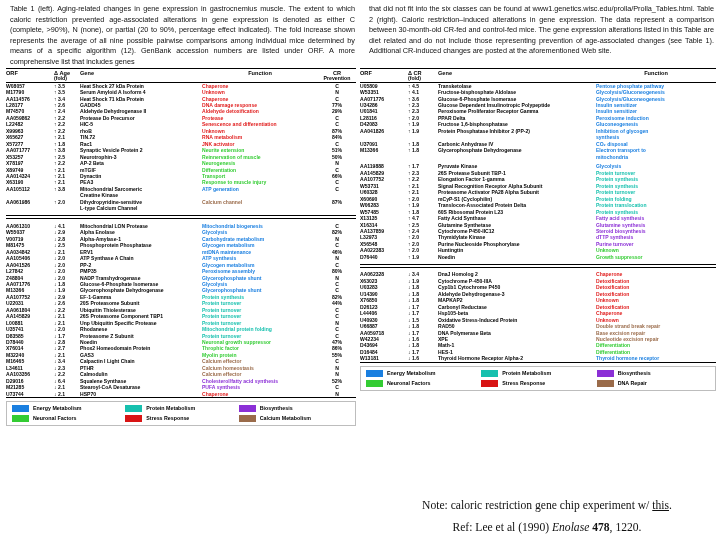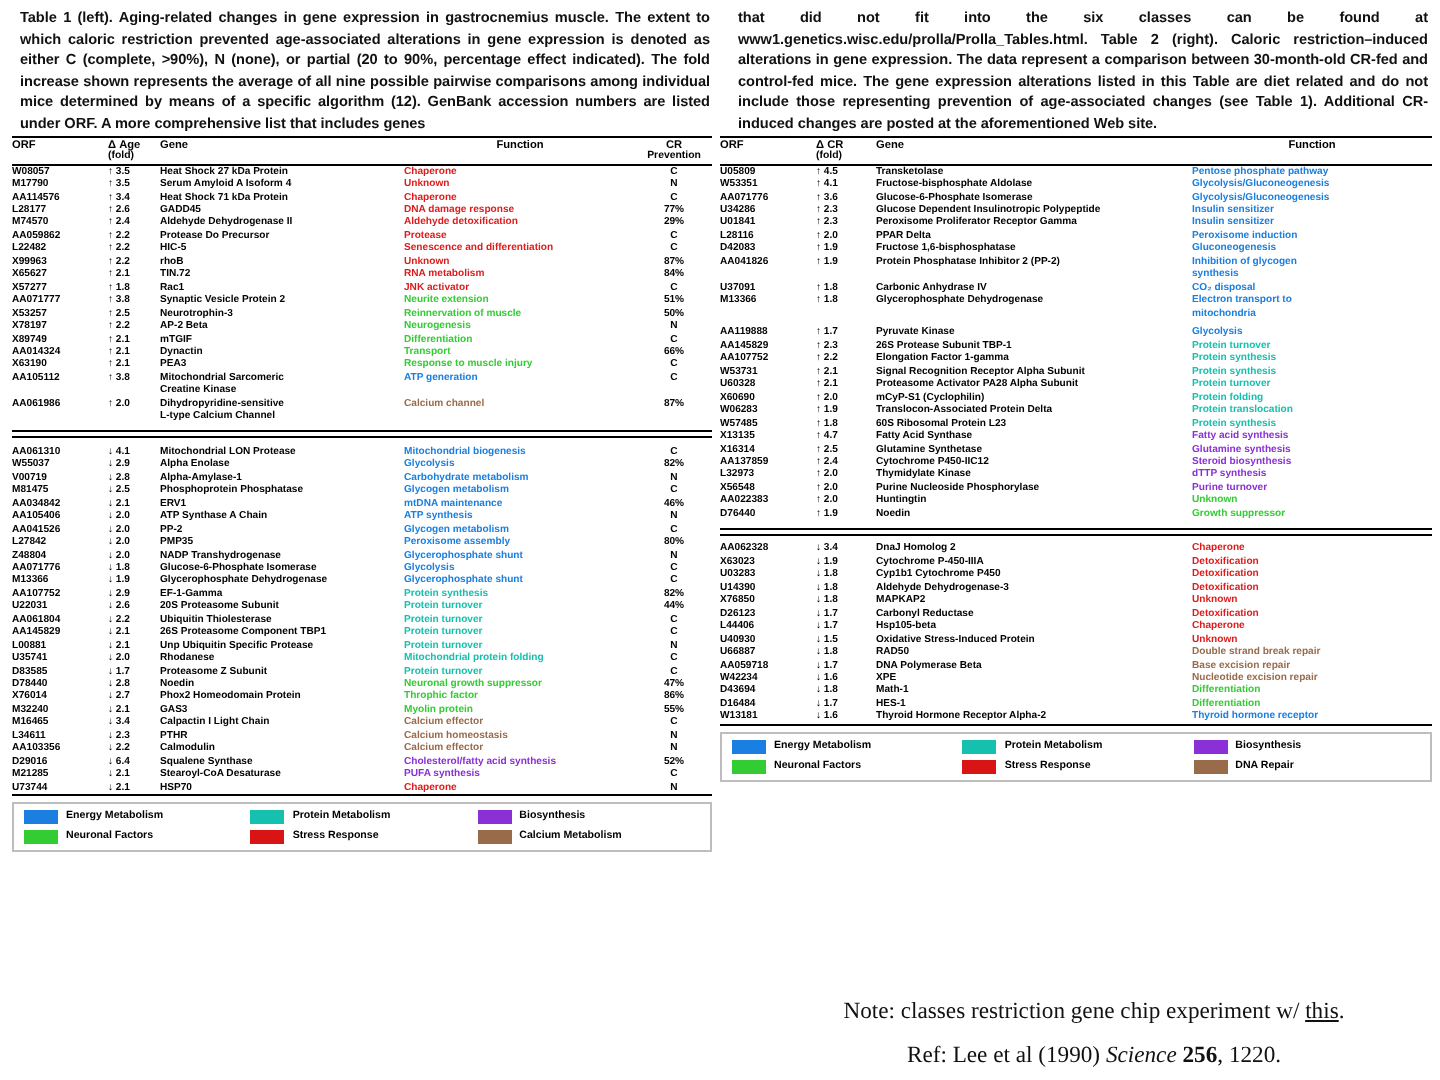--- a/index.html
+++ b/index.html
@@ -28,21 +28,21 @@
     width: 720px;
     box-sizing: border-box;
     padding: 4px 6px 0 10px;
     gap: 14px;
   }
   .caption {
     width: 346px;
     font-size: 7.3px;
     line-height: 1.44;
     text-align: justify;
-    font-weight: bold;
+    font-weight: normal;
     letter-spacing: -0.02px;
     color: #111;
   }
 
   
   .tables {
     display: flex;
     width: 720px;
     box-sizing: border-box;
     padding: 1px 4px 0 6px;
@@ -859,20 +859,20 @@
           <div class="legend-item">
             <span class="swatch" style="background: rgb(154, 107, 74);"></span>
             <span>DNA Repair</span>
           </div>
         </div>
     </div>
   </div>
 
   <div class="note-block">
     <div class="note-line">
-      <span>Note:  classes restriction gene chip experiment w/ </span><span class="u">this</span><span>.</span>
+      <span>Note:  caloric restriction gene chip experiment w/ </span><span class="u">this</span><span>.</span>
     </div>
     <div class="ref-line">
-      <span>Ref:  Lee et al (1990) </span><span class="it">Science </span><span class="bd">256</span><span>, 1220.</span>
+      <span>Ref:  Lee et al (1990) </span><span class="it">Enolase </span><span class="bd">478</span><span>, 1220.</span>
     </div>
   </div>
 
 </div>
 
 </body></html>

